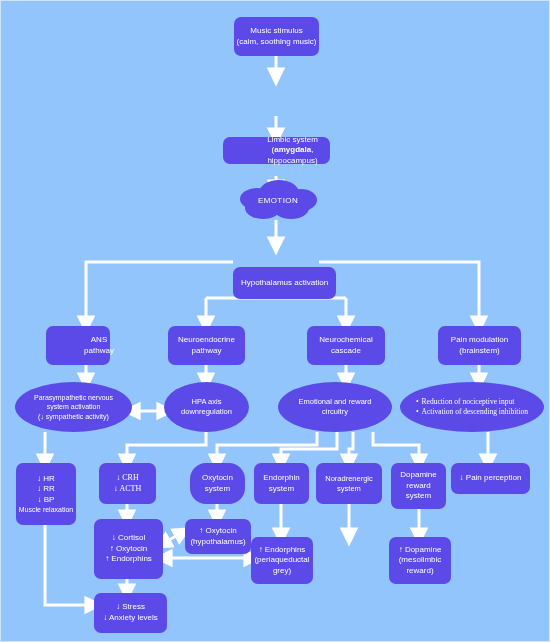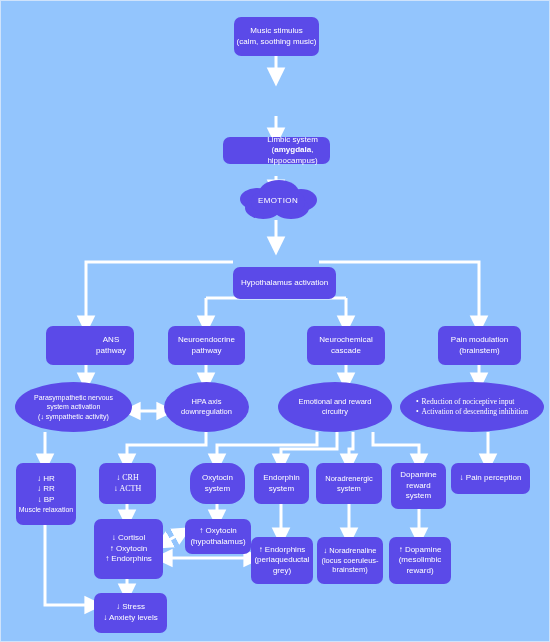--- a/index.html
+++ b/index.html
@@ -152,21 +152,21 @@
   </div>
 
   <div class="node cloud t8" style="left:248px;top:187px;width:58px;height:26px;">
     <div class="cloud-label">EMOTION</div>
   </div>
 
   <div class="node rect t8" style="left:232px;top:245px;width:103px;height:32px;margin-top:21px;">
     <div>Hypothalamus activation</div>
   </div>
 
-  <div class="node rect t8" style="left:45px;top:325px;width:88px;height:39px;padding-left:42px;">
+  <div class="node rect t8" style="left:45px;top:325px;width:64px;height:39px;padding-left:42px;">
     <div>ANS pathway</div>
   </div>
 
   <div class="node rect t8" style="left:167px;top:325px;width:77px;height:39px;">
     <div>
       <div>Neuroendocrine</div>
       <div>pathway</div>
     </div>
   </div>
 
@@ -278,27 +278,20 @@
   </div>
 
   <div class="node rect t8" style="left:250px;top:536px;width:62px;height:47px;">
     <div>
       <div>↑ Endorphins</div>
       <div>(periaqueductal</div>
       <div>grey)</div>
     </div>
   </div>
 
-  <div class="node rect t75" style="left:316px;top:536px;width:66px;height:47px;">
-    <div>
-      <div>↓ Noradrenaline</div>
-      <div>(locus coeruleus-</div>
-      <div>brainstem)</div>
-    </div>
-  </div>
 
   <div class="node rect t8" style="left:388px;top:536px;width:62px;height:47px;">
     <div>
       <div>↑ Dopamine</div>
       <div>(mesolimbic</div>
       <div>reward)</div>
     </div>
   </div>
 
   <div class="node rect t8" style="left:93px;top:592px;width:73px;height:40px;">

